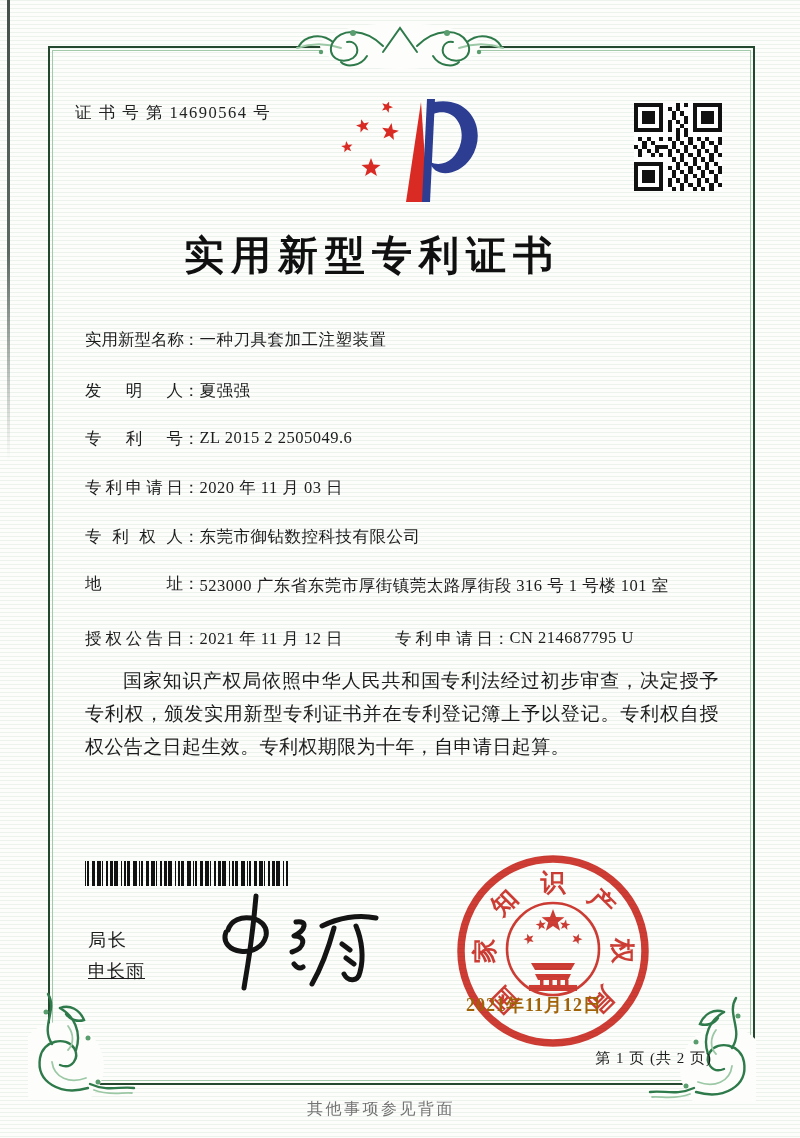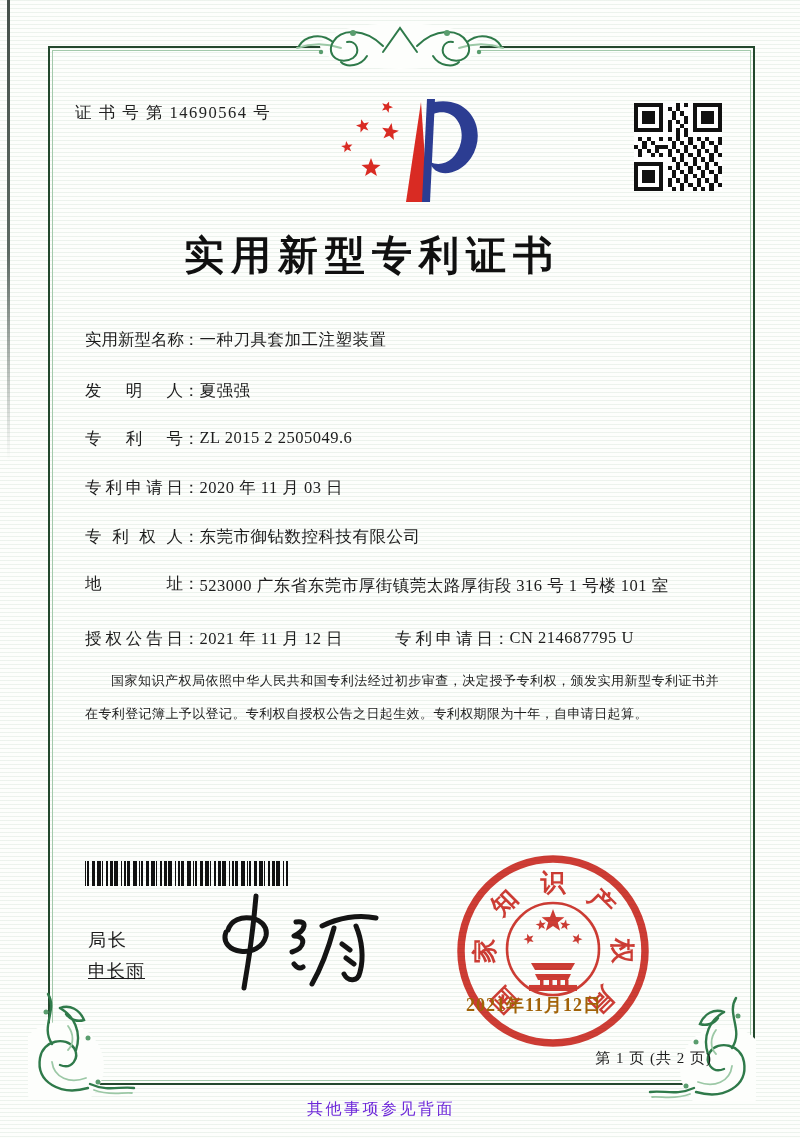--- a/index.html
+++ b/index.html
@@ -42,39 +42,39 @@
   .frow .lbl{
     display:inline-block;width:98px;text-align:justify;text-align-last:justify;
     vertical-align:top;
   }
   .frow .colon{display:inline-block;vertical-align:top;}
   .frow .val{display:inline-block;vertical-align:top;letter-spacing:.5px;}
   .frow .val.wrap{white-space:normal;width:532px;line-height:26px;}
   .frow .pair2{position:absolute;left:310px;top:0;white-space:nowrap;}
   .paras{
     position:absolute;left:85px;top:664px;width:634px;
-    font-size:13px;line-height:33px;text-align:justify;letter-spacing:.4px;
+    font-size:19px;line-height:33px;text-align:justify;letter-spacing:.4px;
   }
   .paras p{margin:0;text-indent:2em;}
   .barcode{position:absolute;left:85px;top:861px;}
   .director-title{position:absolute;left:88px;top:928px;font-size:18px;letter-spacing:2px;}
   .director-name{position:absolute;left:88px;top:959px;font-size:18px;letter-spacing:1px;text-decoration:underline;}
   .signature{position:absolute;left:210px;top:892px;}
   .seal{position:absolute;left:453px;top:851px;mix-blend-mode:multiply;opacity:.96;}
   .seal-date{
     position:absolute;left:466px;top:993px;width:180px;
     font-size:18px;font-weight:bold;letter-spacing:1px;color:#a16207;
   }
   .page-number{
     position:absolute;left:0;top:1049px;width:712px;text-align:right;
     font-size:15px;letter-spacing:1px;
   }
   .back-note{
     position:absolute;left:0;top:1099px;width:762px;text-align:center;
-    font-size:16px;letter-spacing:2.5px;color:#6d28d9;
+    font-size:16px;letter-spacing:2.5px;color:#737373;
   }
 </style>
 </head>
 <body>
 
 <div class="paper-texture"></div>
 <div class="edge-shadow"></div>
 
 <div class="frame"></div>
 

